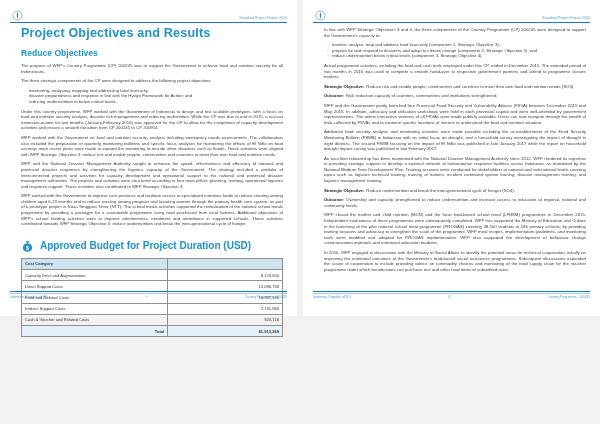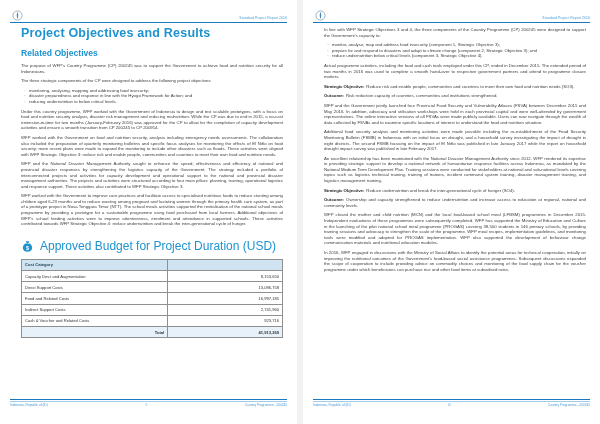--- a/index.html
+++ b/index.html
@@ -4,40 +4,40 @@
 <style>
   html,body{margin:0;padding:0;}
   body{
     width:600px;height:424px;overflow:hidden;
     background:#f2f2f2;
     font-family:"Liberation Sans", sans-serif;
     -webkit-font-smoothing:antialiased;
   }
   .spread{display:flex;gap:6px;width:600px;height:424px;}
   .page{
-    position:relative;width:297px;height:424px;background:#ffffff;
+    position:relative;width:297px;height:316px;background:#ffffff;
     box-sizing:border-box;flex:0 0 auto;
   }
   
   .page-header{position:absolute;top:7px;left:10px;right:10px;height:15px;border-bottom:1.6px solid #1879bf;}
   .wfp-logo{position:absolute;left:2px;top:0;width:11px;height:11px;}
   .report-title{position:absolute;right:0;bottom:2px;font-size:3.4px;color:#4a9ad2;letter-spacing:.1px;}
   
   .content{position:absolute;top:27px;left:21px;right:14px;color:#3c3c3c;}
   h1.doc-title{margin:0 0 9px 0;font-size:12.5px;line-height:13px;color:#1e93d0;font-weight:bold;letter-spacing:.2px;}
   h2.doc-sub{margin:0 0 5px 0;font-size:8.6px;line-height:9px;color:#1e93d0;font-weight:bold;}
   p.body{margin:0 0 4px 0;font-size:4.3px;line-height:5.6px;text-align:justify;}
   .lead{font-weight:bold;color:#1d1d1d;margin-right:2px;}
   ul.doc-list{margin:0 0 4px 0;padding:0;list-style:none;}
   ul.doc-list li{display:flex;font-size:4.3px;line-height:5.6px;}
   ul.doc-list .dot{width:8px;flex:0 0 auto;text-align:center;color:#3c3c3c;}
   
   .budget-head{display:flex;align-items:center;margin:12px 0 6px 0;}
   .budget-icon{width:13px;height:13px;margin-right:6px;flex:0 0 auto;}
-  .budget-title{font-size:12px;font-weight:normal;color:#1e93d0;}
+  .budget-title{font-size:10px;font-weight:bold;color:#1e93d0;}
   table.budget{width:100%;border-collapse:collapse;font-size:4.1px;color:#333;}
   table.budget td{border:0.6px solid #8f8f8f;padding:2.6px 3px;height:5px;}
   table.budget .hdr td{background:#cfe3f1;font-weight:bold;color:#1d3f57;}
   table.budget td.val{text-align:right;width:44%;}
   table.budget tr.total td{background:#e7f1f9;font-weight:bold;}
   table.budget tr.total td.lbl{text-align:right;}
   
   .page-footer{position:absolute;left:10px;right:10px;bottom:17px;border-top:1.8px solid #1879bf;}
   .page-footer .thin{height:0.6px;background:#9fccea;margin-top:0.8px;}
   .footer-row{display:flex;justify-content:space-between;font-size:3.2px;color:#4a9ad2;padding-top:1.6px;}
@@ -54,21 +54,21 @@
         <svg width="11" height="11" viewBox="0 0 24 24">
           <circle cx="12" cy="12" r="10" fill="none" stroke="#7d97ad" stroke-width="1.6"></circle>
           <path d="M12 4.5c2.2 3.4 2.2 11.6 0 15-2.2-3.4-2.2-11.6 0-15z" fill="#4a86b4"></path>
         </svg>
       </span>
       <span class="report-title">Standard Project Report 2016</span>
     </div>
 
     <div class="content">
       <h1 class="doc-title">Project Objectives and Results</h1>
-      <h2 class="doc-sub">Related Objectives</h2>
+      <h2 class="doc-sub">Reduce Objectives</h2>
       <p class="body">The purpose of WFP's Country Programme (CP) 200245 was to support the Government to achieve food and nutrition security for all Indonesians.</p>
       <p class="body">The three strategic components of the CP were designed to address the following project objectives:</p>
       <ul class="doc-list">
         <li>
             <span class="dot">·</span>
             <span>monitoring, analysing, mapping and addressing food insecurity;</span>
           </li>
         <li>
             <span class="dot">·</span>
             <span>disaster preparedness and response in line with the Hyogo Framework for Action; and</span>

